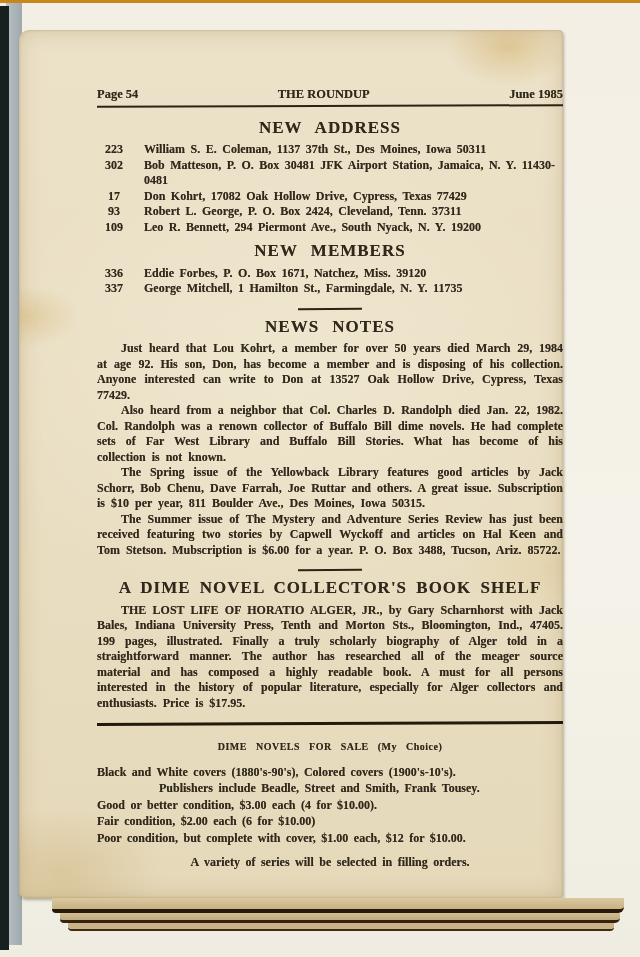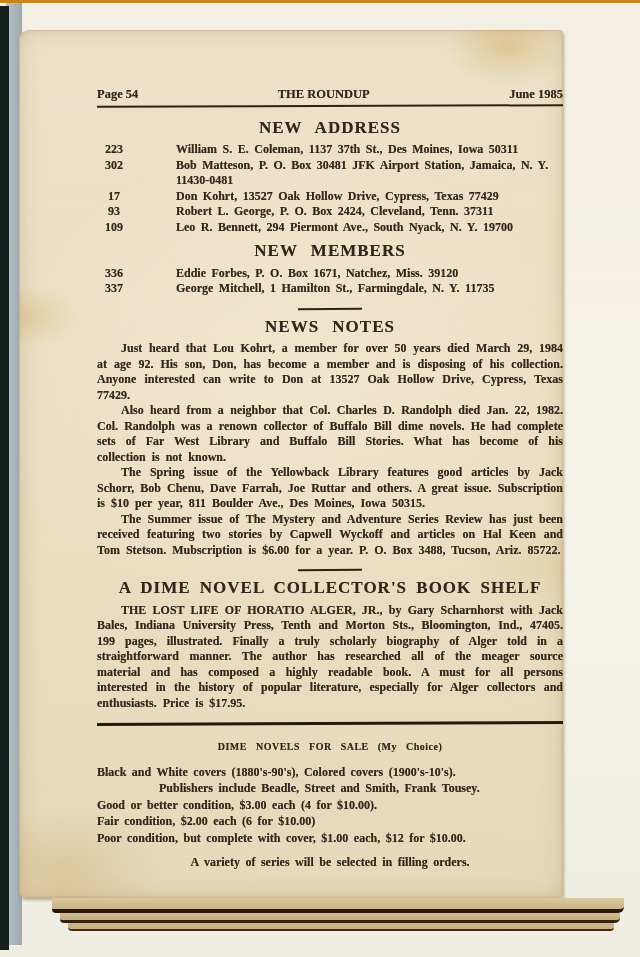--- a/index.html
+++ b/index.html
@@ -34,21 +34,21 @@
     position:absolute;left:78px;top:57px;width:466px;
     color:#31281c;font-size:12px;line-height:15.5px;font-weight:bold;
     text-shadow:0 0 .5px rgba(49,40,28,.55);
   }
   .hdr{display:flex;justify-content:space-between;align-items:baseline;font-size:12.5px;}
   .hdr-rule{border:0;border-top:2.2px solid #2c2315;margin:2px 0 0 0;transform:rotate(-.2deg);}
   .sec-head{text-align:center;font-size:17px;letter-spacing:1px;word-spacing:8px;margin:13px 0 7px 0;}
   .entries{margin:0;}
   .entry{display:flex;}
   .entry .num{width:34px;text-align:center;flex:0 0 34px;}
-  .entry .txt{flex:1;padding-left:13px;word-spacing:2.5px;margin-left:32px;}
+  .entry .txt{flex:1;padding-left:13px;word-spacing:2.5px;}
   .divider{width:64px;border:0;border-top:2.4px solid #2c2315;margin:11px auto 0 auto;transform:rotate(-.6deg);}
   .para{margin:0;text-align:justify;text-indent:24px;word-spacing:3px;}
   .bigrule{border:0;border-top:3.2px solid #221a0d;margin:11px 0 0 0;transform:rotate(-.25deg);}
   .sale-head{text-align:center;font-size:10px;letter-spacing:.5px;word-spacing:6px;margin:14px 0 9px 0;}
   .sale-line{word-spacing:2.5px;line-height:16.5px;}
   .sale-indent{padding-left:62px;}
   .center-line{text-align:center;margin-top:9px;word-spacing:2.5px;}
   .contact-line{text-align:center;margin-top:10px;word-spacing:3px;letter-spacing:.3px;}
 </style>
 </head>
@@ -73,29 +73,29 @@
       <div class="entry">
         <span class="num">223</span>
         <span class="txt">William S. E. Coleman, 1137 37th St., Des Moines, Iowa 50311</span>
       </div>
       <div class="entry">
         <span class="num">302</span>
         <span class="txt">Bob Matteson, P. O. Box 30481 JFK Airport Station, Jamaica, N. Y. 11430-0481</span>
       </div>
       <div class="entry">
         <span class="num">17</span>
-        <span class="txt">Don Kohrt, 13527 Oak Hollow Drive, Cypress, Texas 77429</span>
+        <span class="txt">Don Kohrt, 17082 Oak Hollow Drive, Cypress, Texas 77429</span>
       </div>
       <div class="entry">
         <span class="num">93</span>
         <span class="txt">Robert L. George, P. O. Box 2424, Cleveland, Tenn. 37311</span>
       </div>
       <div class="entry">
         <span class="num">109</span>
-        <span class="txt">Leo R. Bennett, 294 Piermont Ave., South Nyack, N. Y. 19700</span>
+        <span class="txt">Leo R. Bennett, 294 Piermont Ave., South Nyack, N. Y. 19200</span>
       </div>
     </div>
 
     <div class="sec-head" style="margin-top:8px;">NEW MEMBERS</div>
     <div class="entries">
       <div class="entry">
         <span class="num">336</span>
         <span class="txt">Eddie Forbes, P. O. Box 1671, Natchez, Miss. 39120</span>
       </div>
       <div class="entry">

